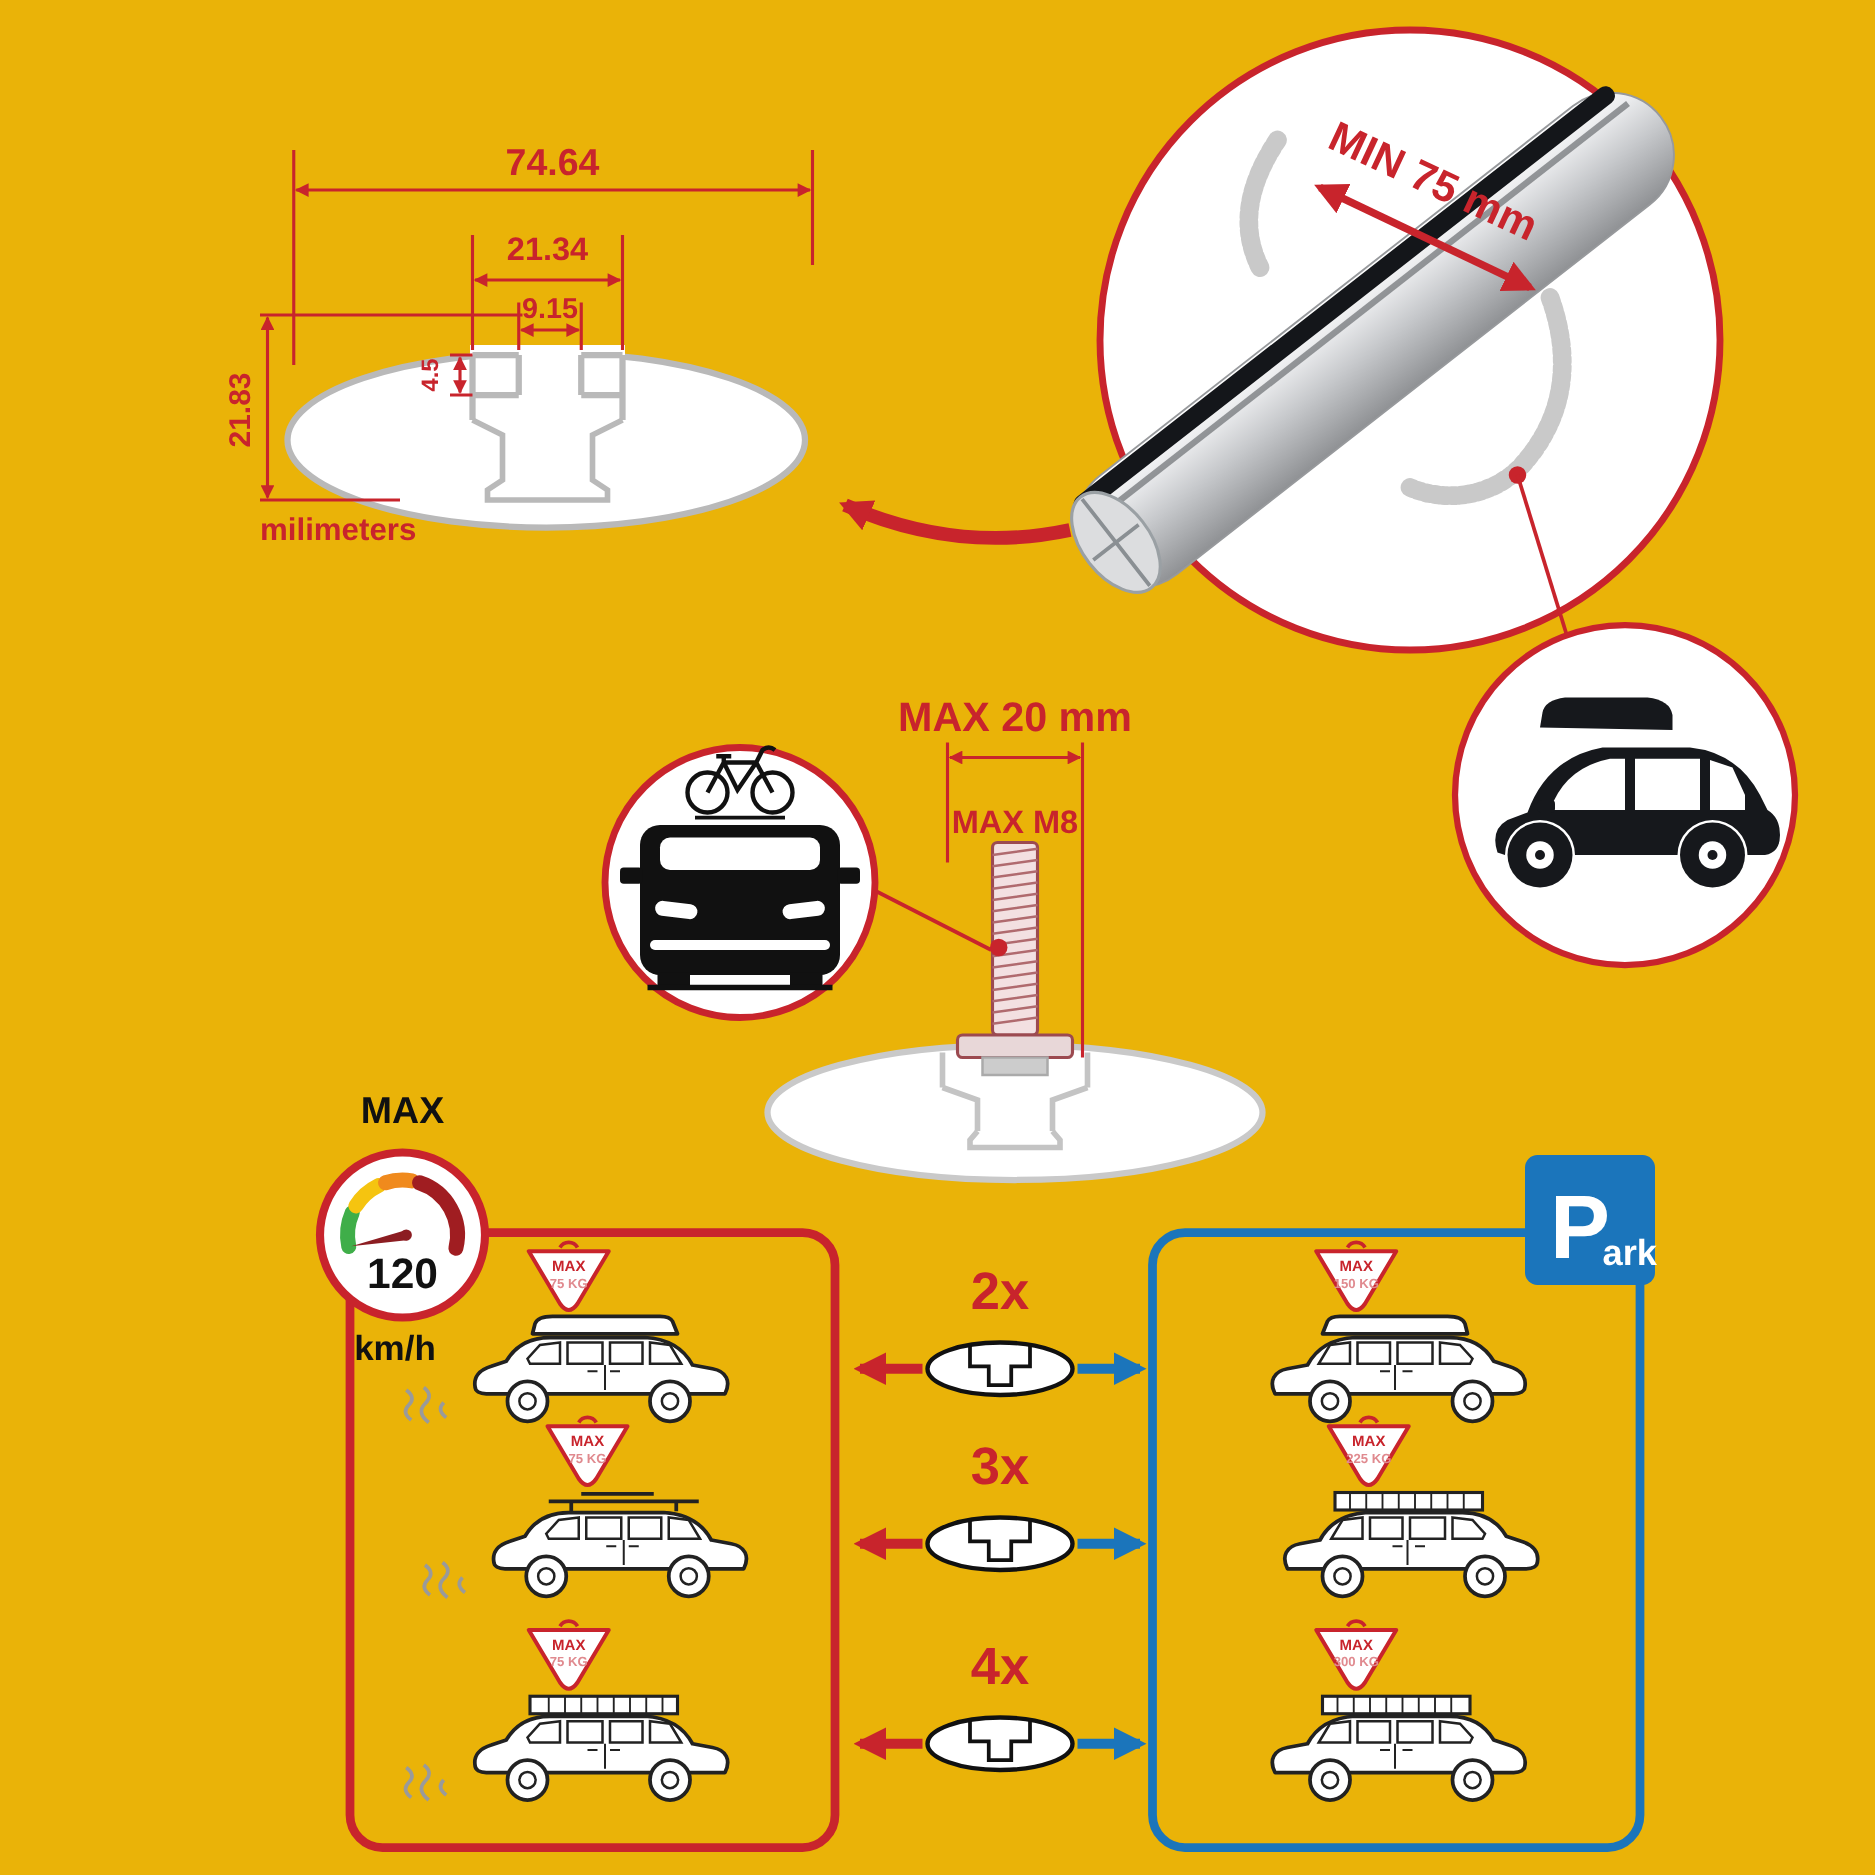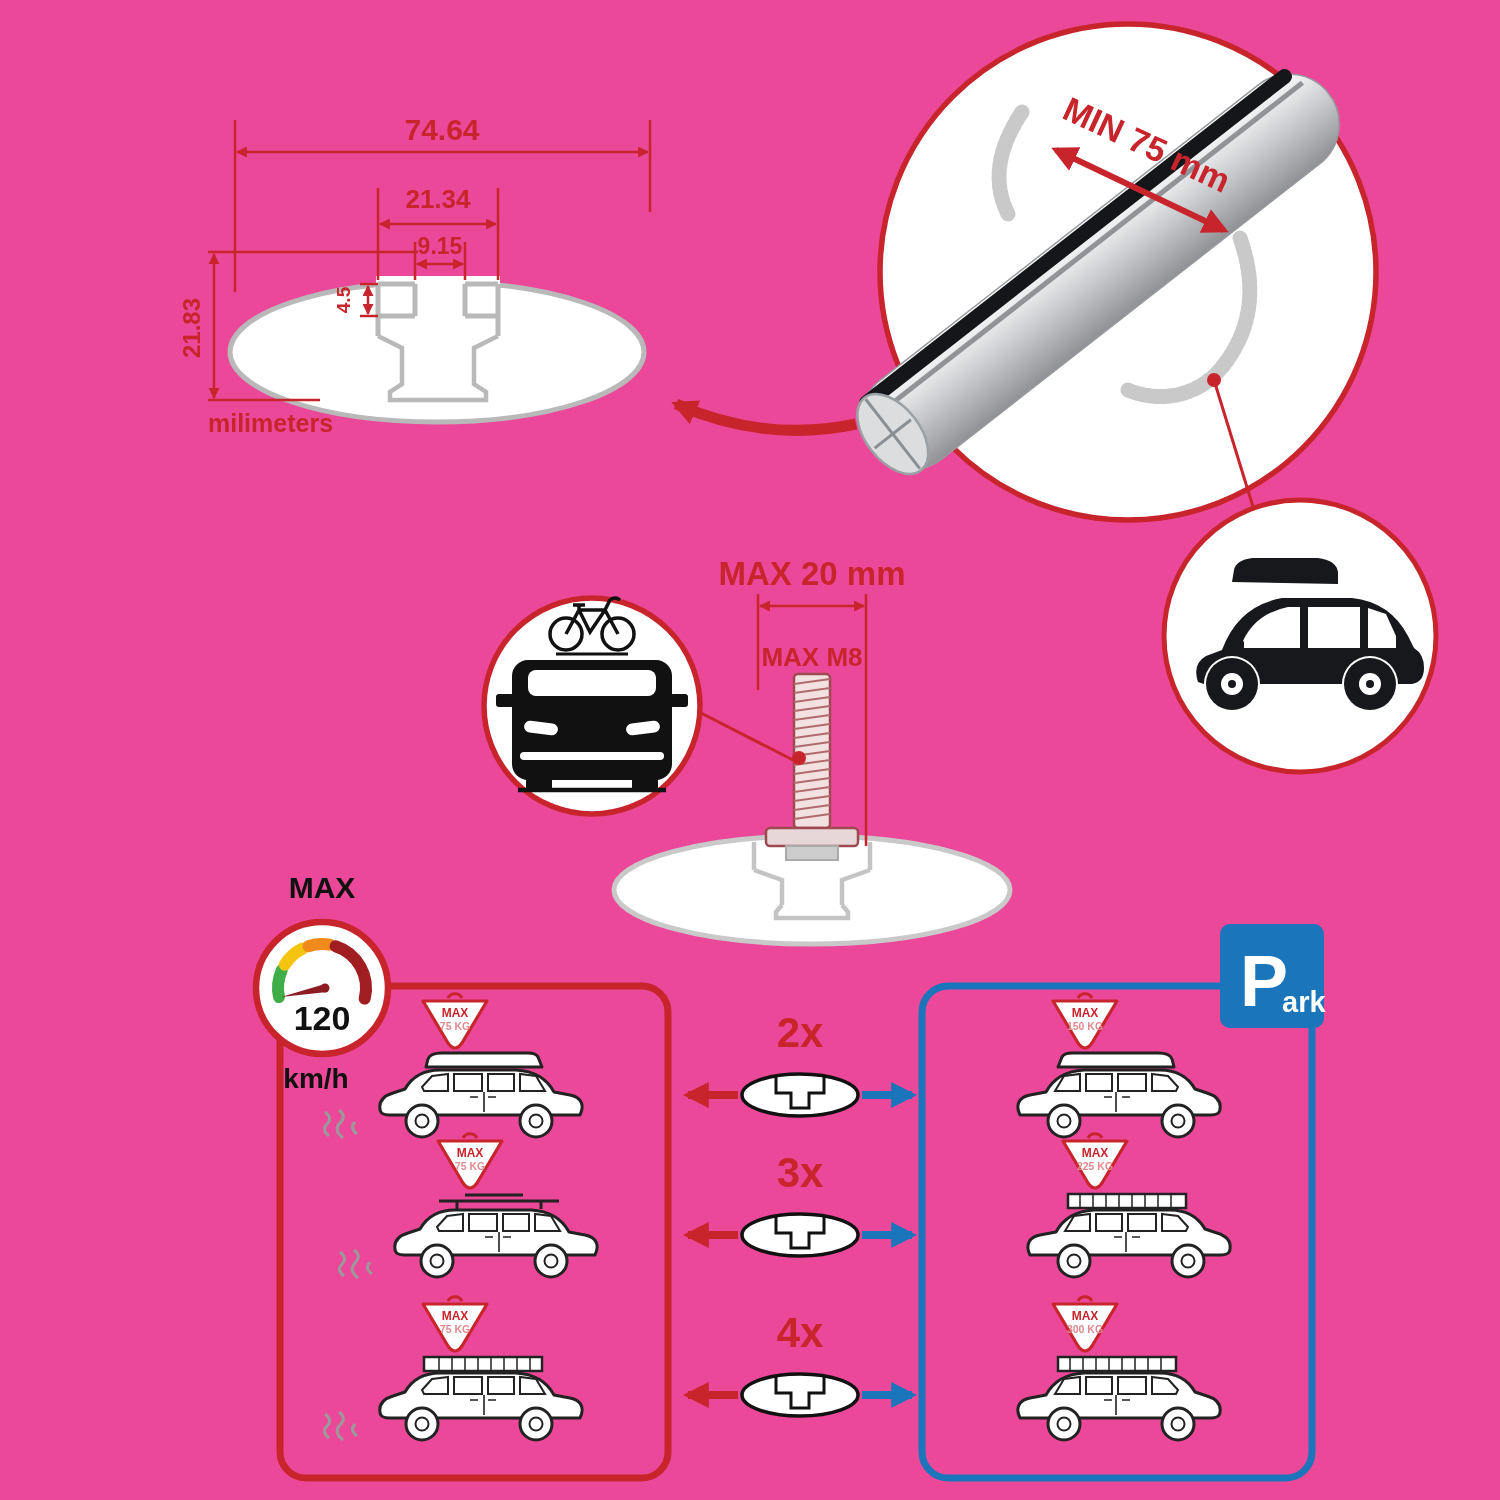--- a/index.html
+++ b/index.html
@@ -1,16 +1,16 @@
 <!DOCTYPE html>
 <html><head>
 <meta charset="utf-8">
 <style>
   html,body{margin:0;padding:0;background:#ffffff;}
-  .canvas{position:relative;width:1500px;height:1500px;background:#ec4899;overflow:hidden;}
+  .canvas{position:relative;width:1500px;height:1500px;background:#eab308;overflow:hidden;}
   svg{display:block;}
   text{font-family:"Liberation Sans",sans-serif;}
   .red-t{fill:#c8242c;font-weight:bold;}
   .pink-t{fill:#e08a8f;font-weight:bold;}
   .blk-t{fill:#111;font-weight:bold;}
   .white-t{fill:#fff;font-weight:bold;}
 </style>
 </head>
 <body>
 

